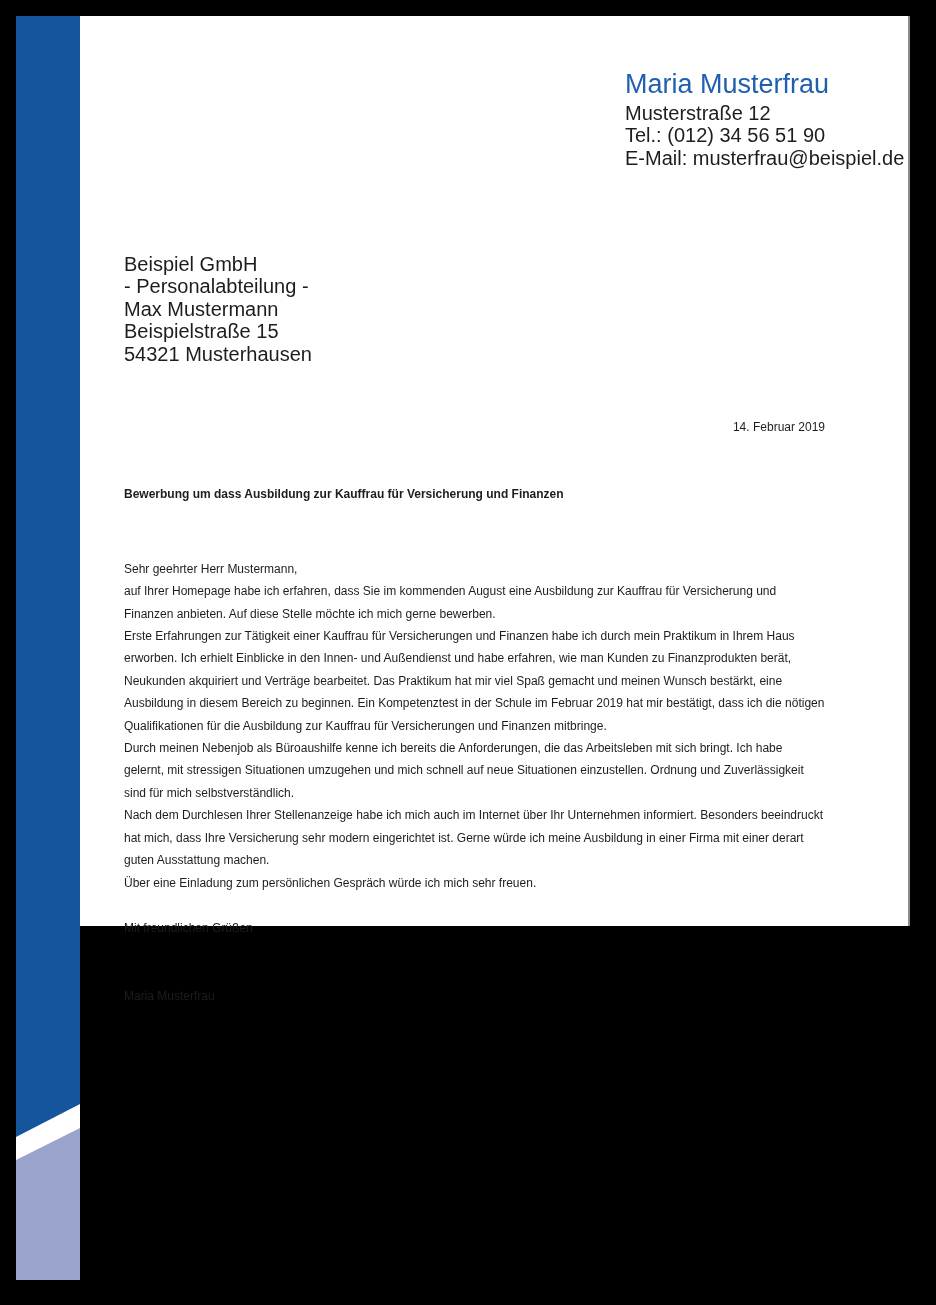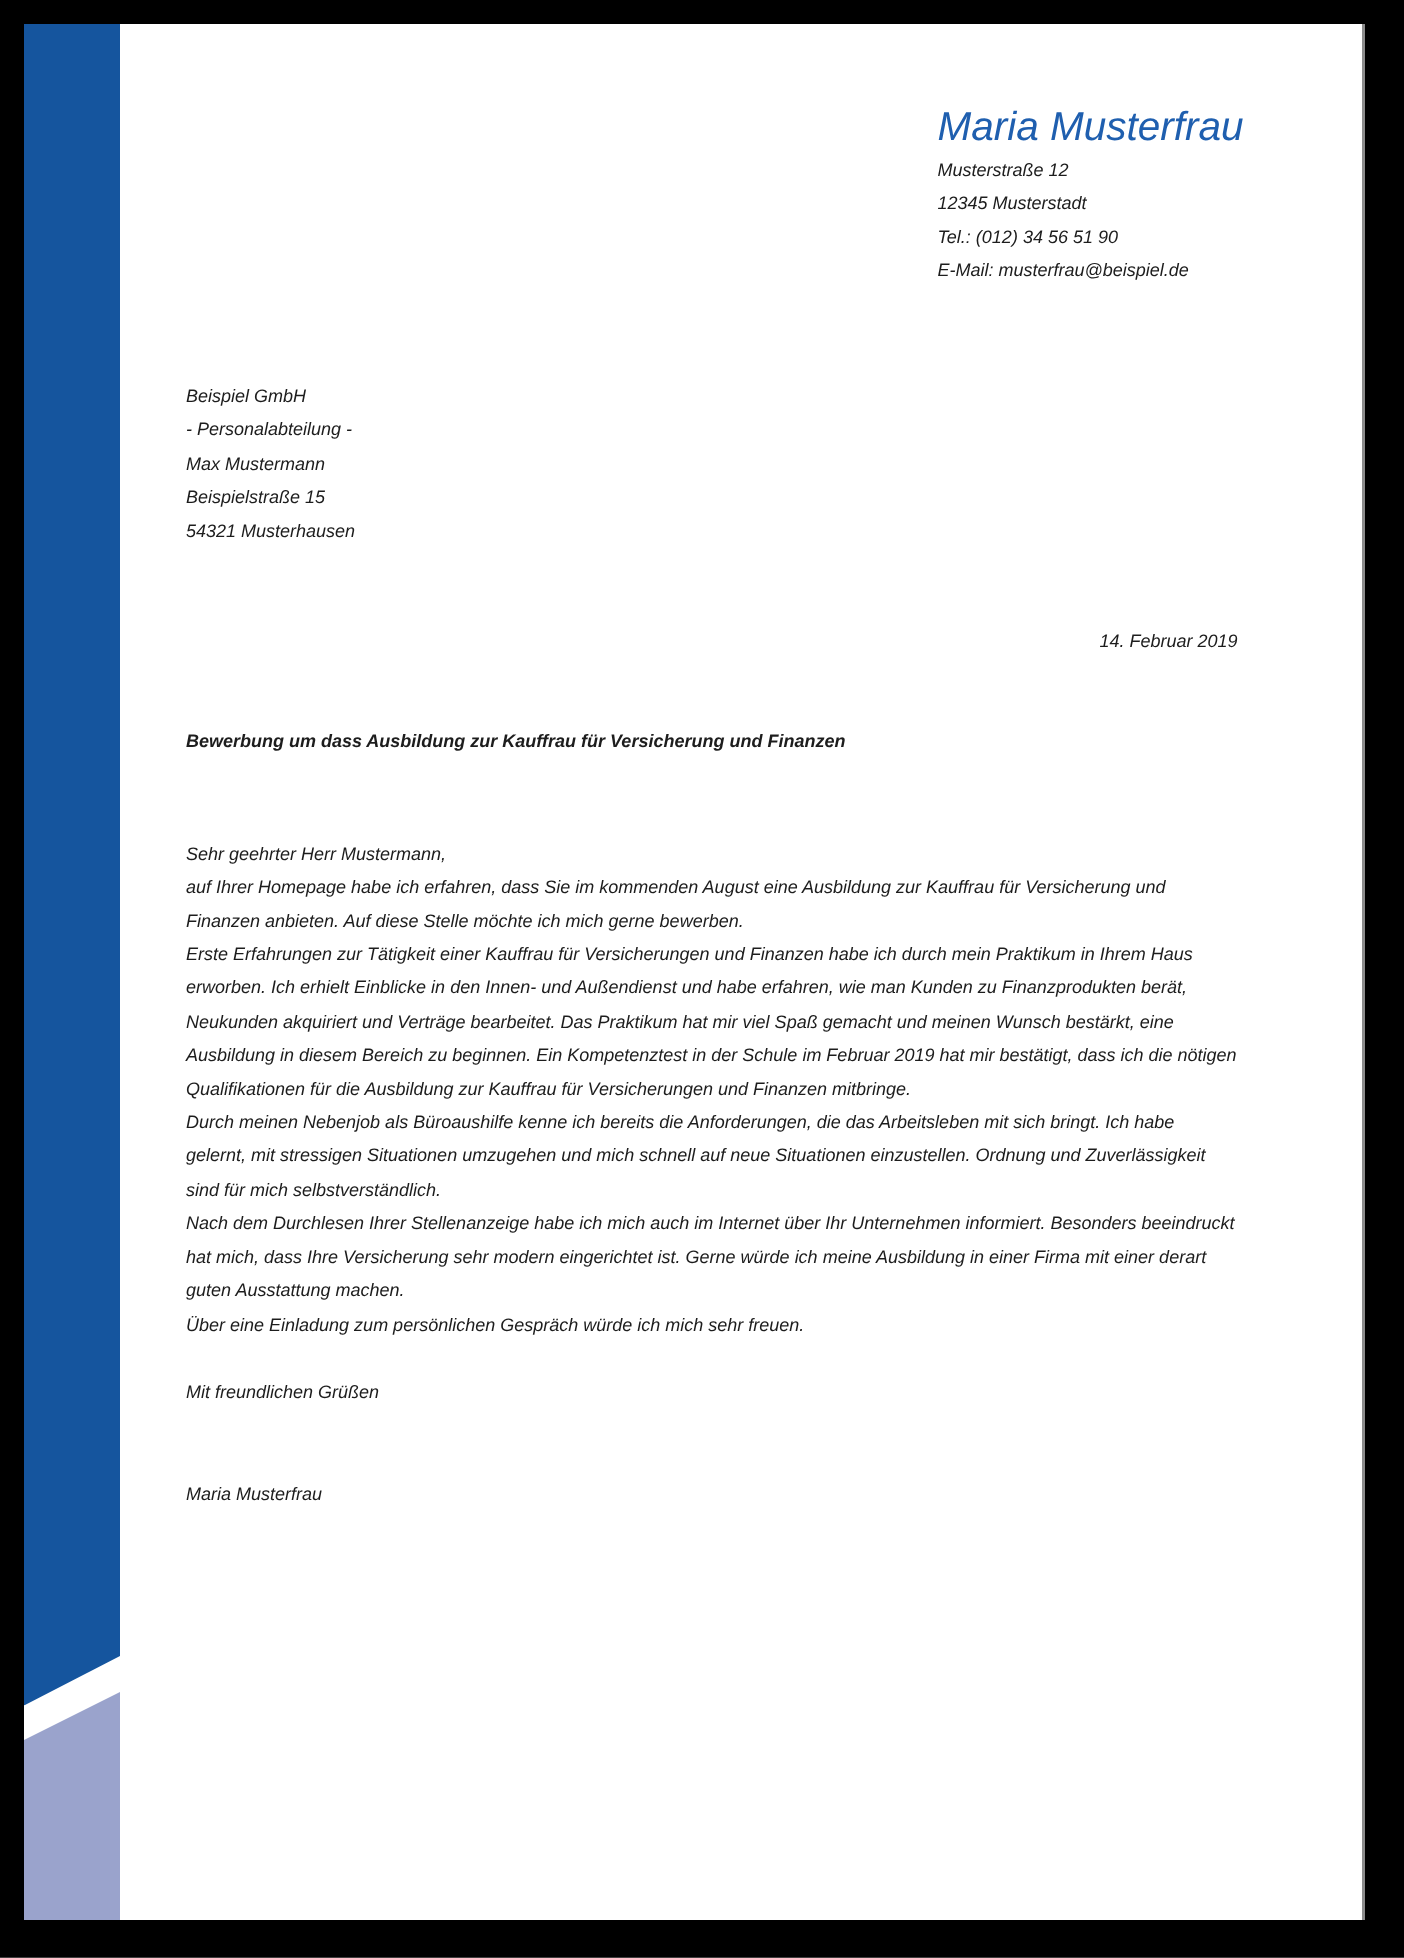--- a/index.html
+++ b/index.html
@@ -12,24 +12,23 @@
   html, body {
     width: 936px; height: 1305px;
     background: #000;
     font-family: "Liberation Sans", sans-serif;
     position: relative;
     overflow: hidden;
   }
   .page {
     position: absolute;
     left: 16px; top: 16px;
-    width: 894px; height: 1264px;
+    width: 894px; height: 910px;
     background: #ffffff;
     border-right: 2px solid #8c8c8c;
-    font-style: italic;
   }
   
   .stripe {
     position: absolute;
     left: 0; top: 0;
     width: 64px; height: 1264px;
     background: #ffffff;
   }
   .stripe-dark {
     position: absolute; inset: 0;
@@ -47,21 +46,21 @@
     left: 609px; top: 50px;
     color: var(--text-color);
   }
   .sender-name {
     font-size: 27px;
     line-height: 36px;
     color: var(--name-blue);
     white-space: nowrap;
   }
   .sender-line, .recipient-line {
-    font-size: 12px;
+    font-size: 20px;
     line-height: 22.4px;
     white-space: nowrap;
     color: var(--text-color);
   }
   
   .recipient {
     position: absolute;
     left: 108px; top: 237px;
   }
   
@@ -86,21 +85,20 @@
 <div class="page">
 
   <div class="stripe">
     <div class="stripe-dark"></div>
     <div class="stripe-light"></div>
   </div>
 
   <div class="sender">
     <div class="sender-name">Maria Musterfrau</div>
     <div class="sender-line">Musterstraße 12</div>
-    <div class="sender-line">12345 Musterstadt</div>
     <div class="sender-line">Tel.: (012) 34 56 51 90</div>
     <div class="sender-line">E-Mail: musterfrau@beispiel.de</div>
   </div>
 
   <div class="recipient">
     <div class="recipient-line">Beispiel GmbH</div>
     <div class="recipient-line">- Personalabteilung -</div>
     <div class="recipient-line">Max Mustermann</div>
     <div class="recipient-line">Beispielstraße 15</div>
     <div class="recipient-line">54321 Musterhausen</div>

